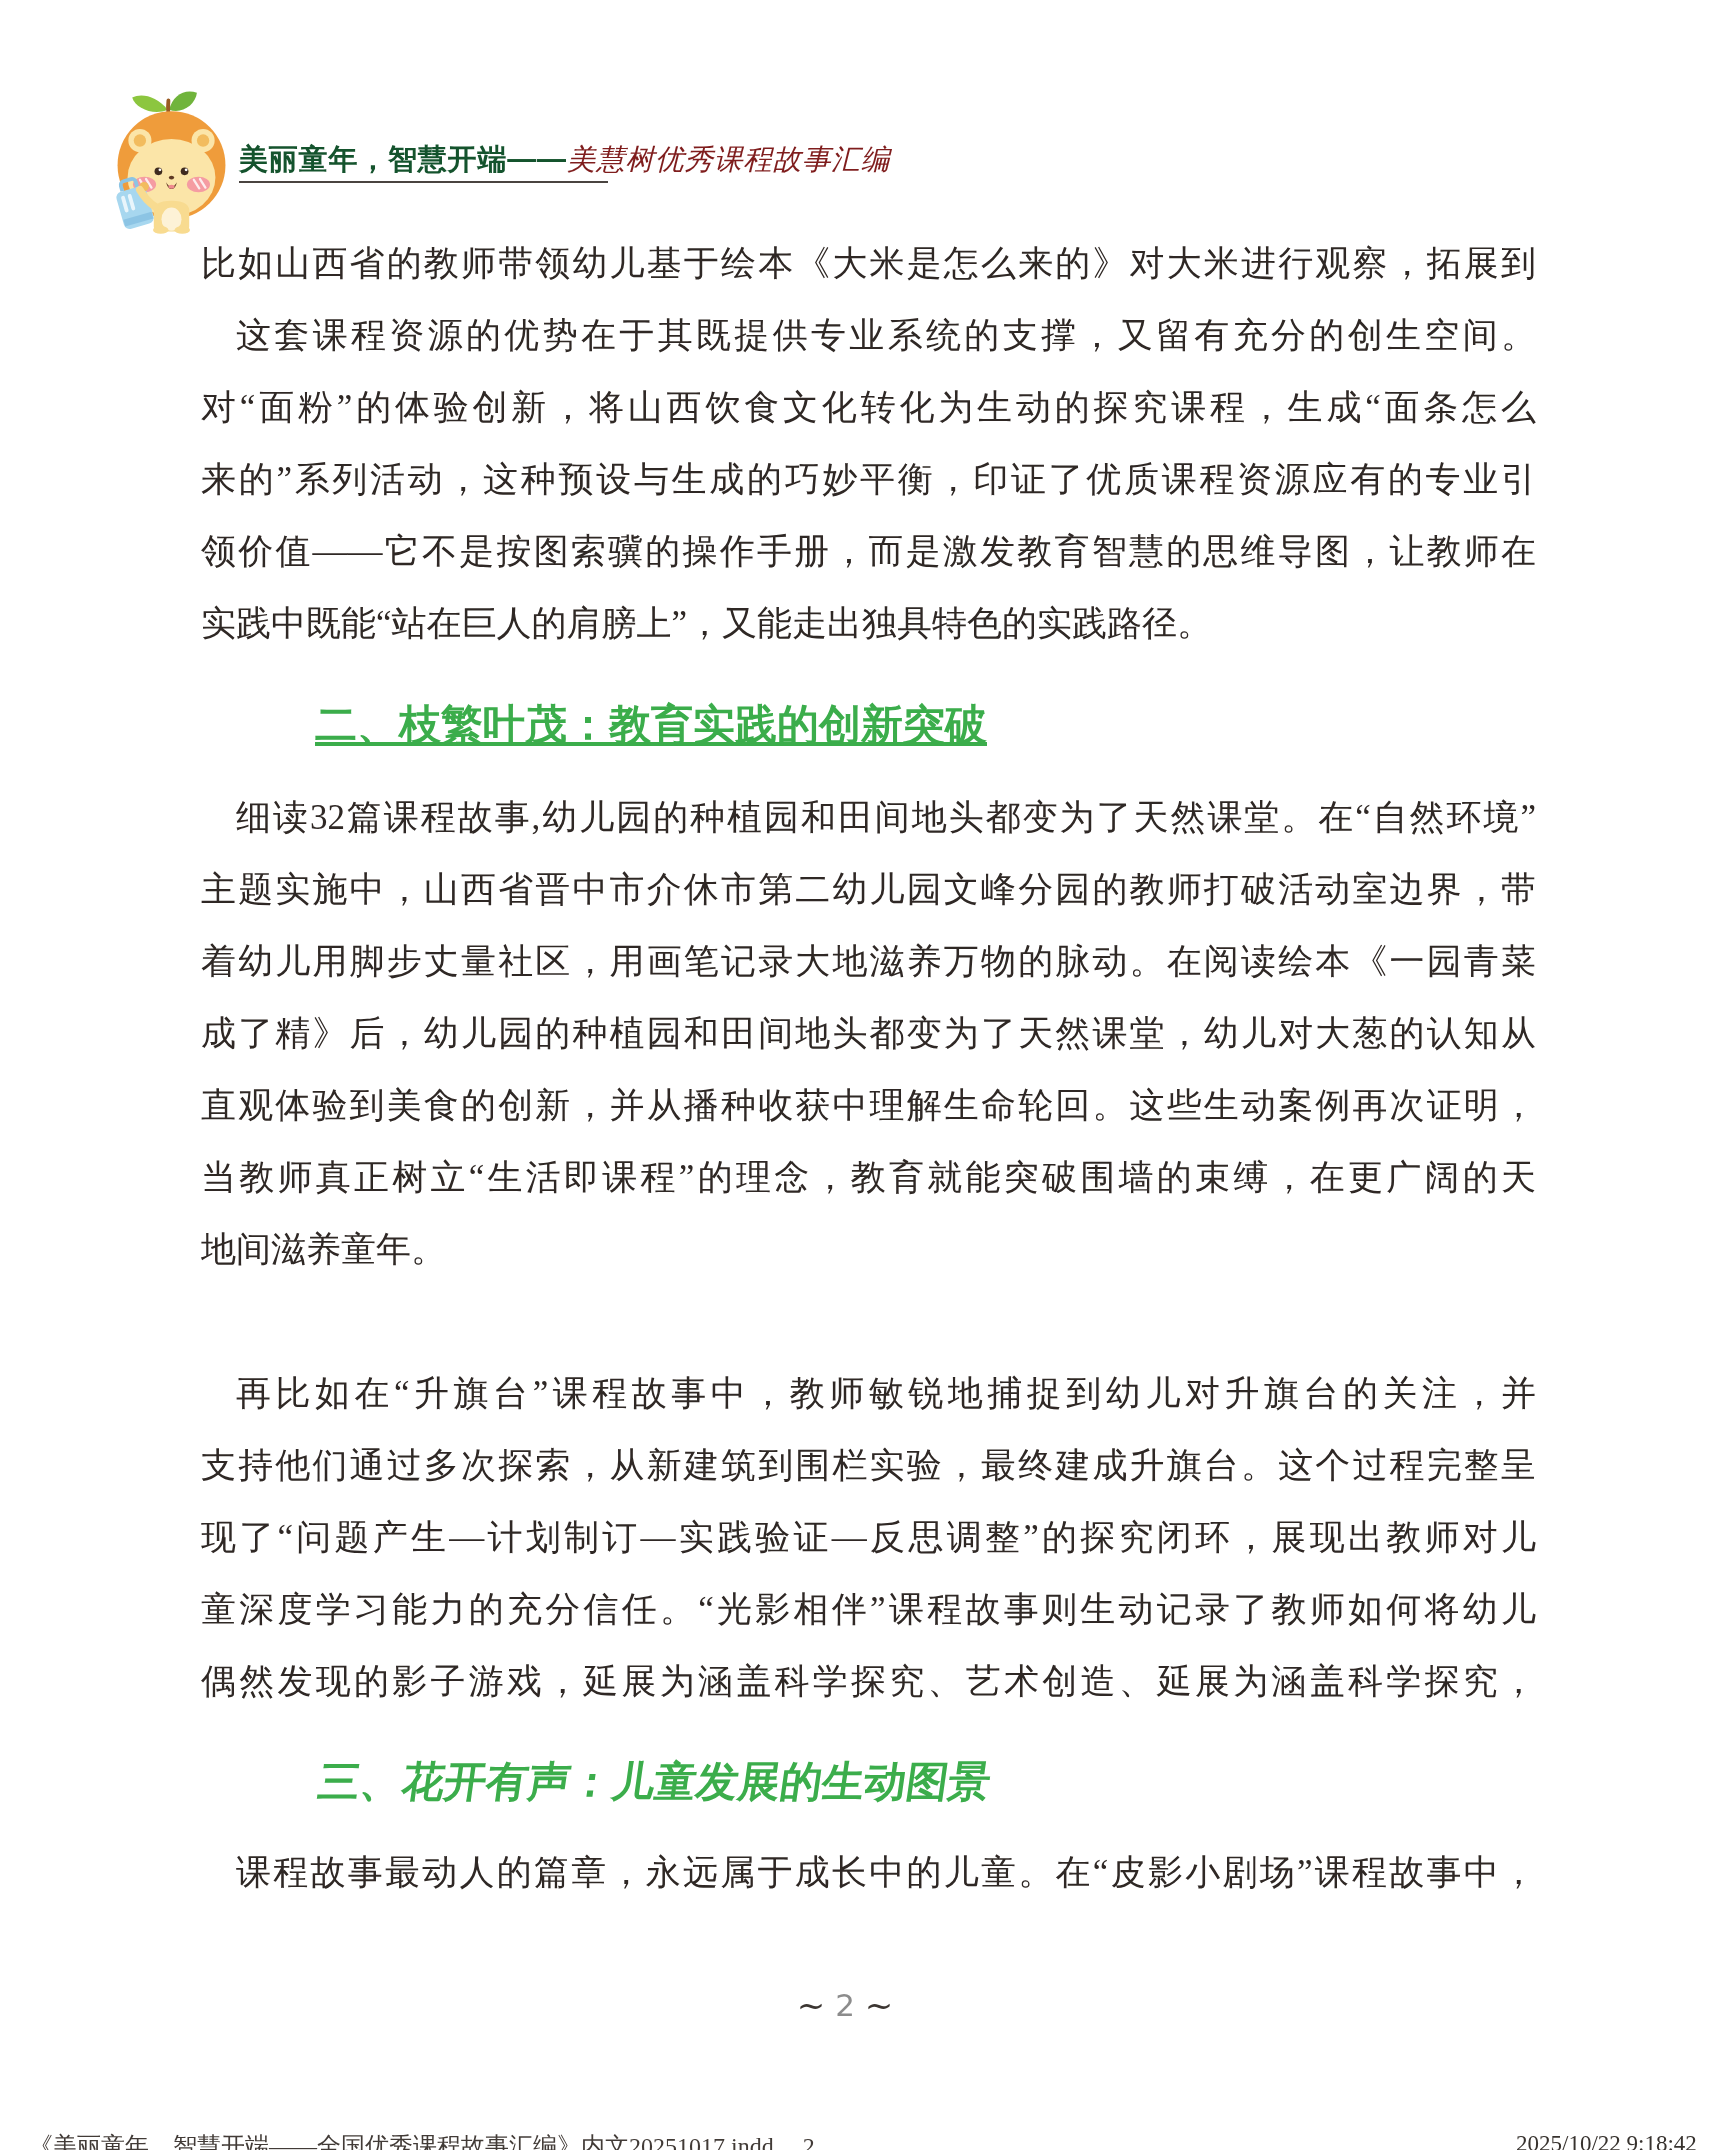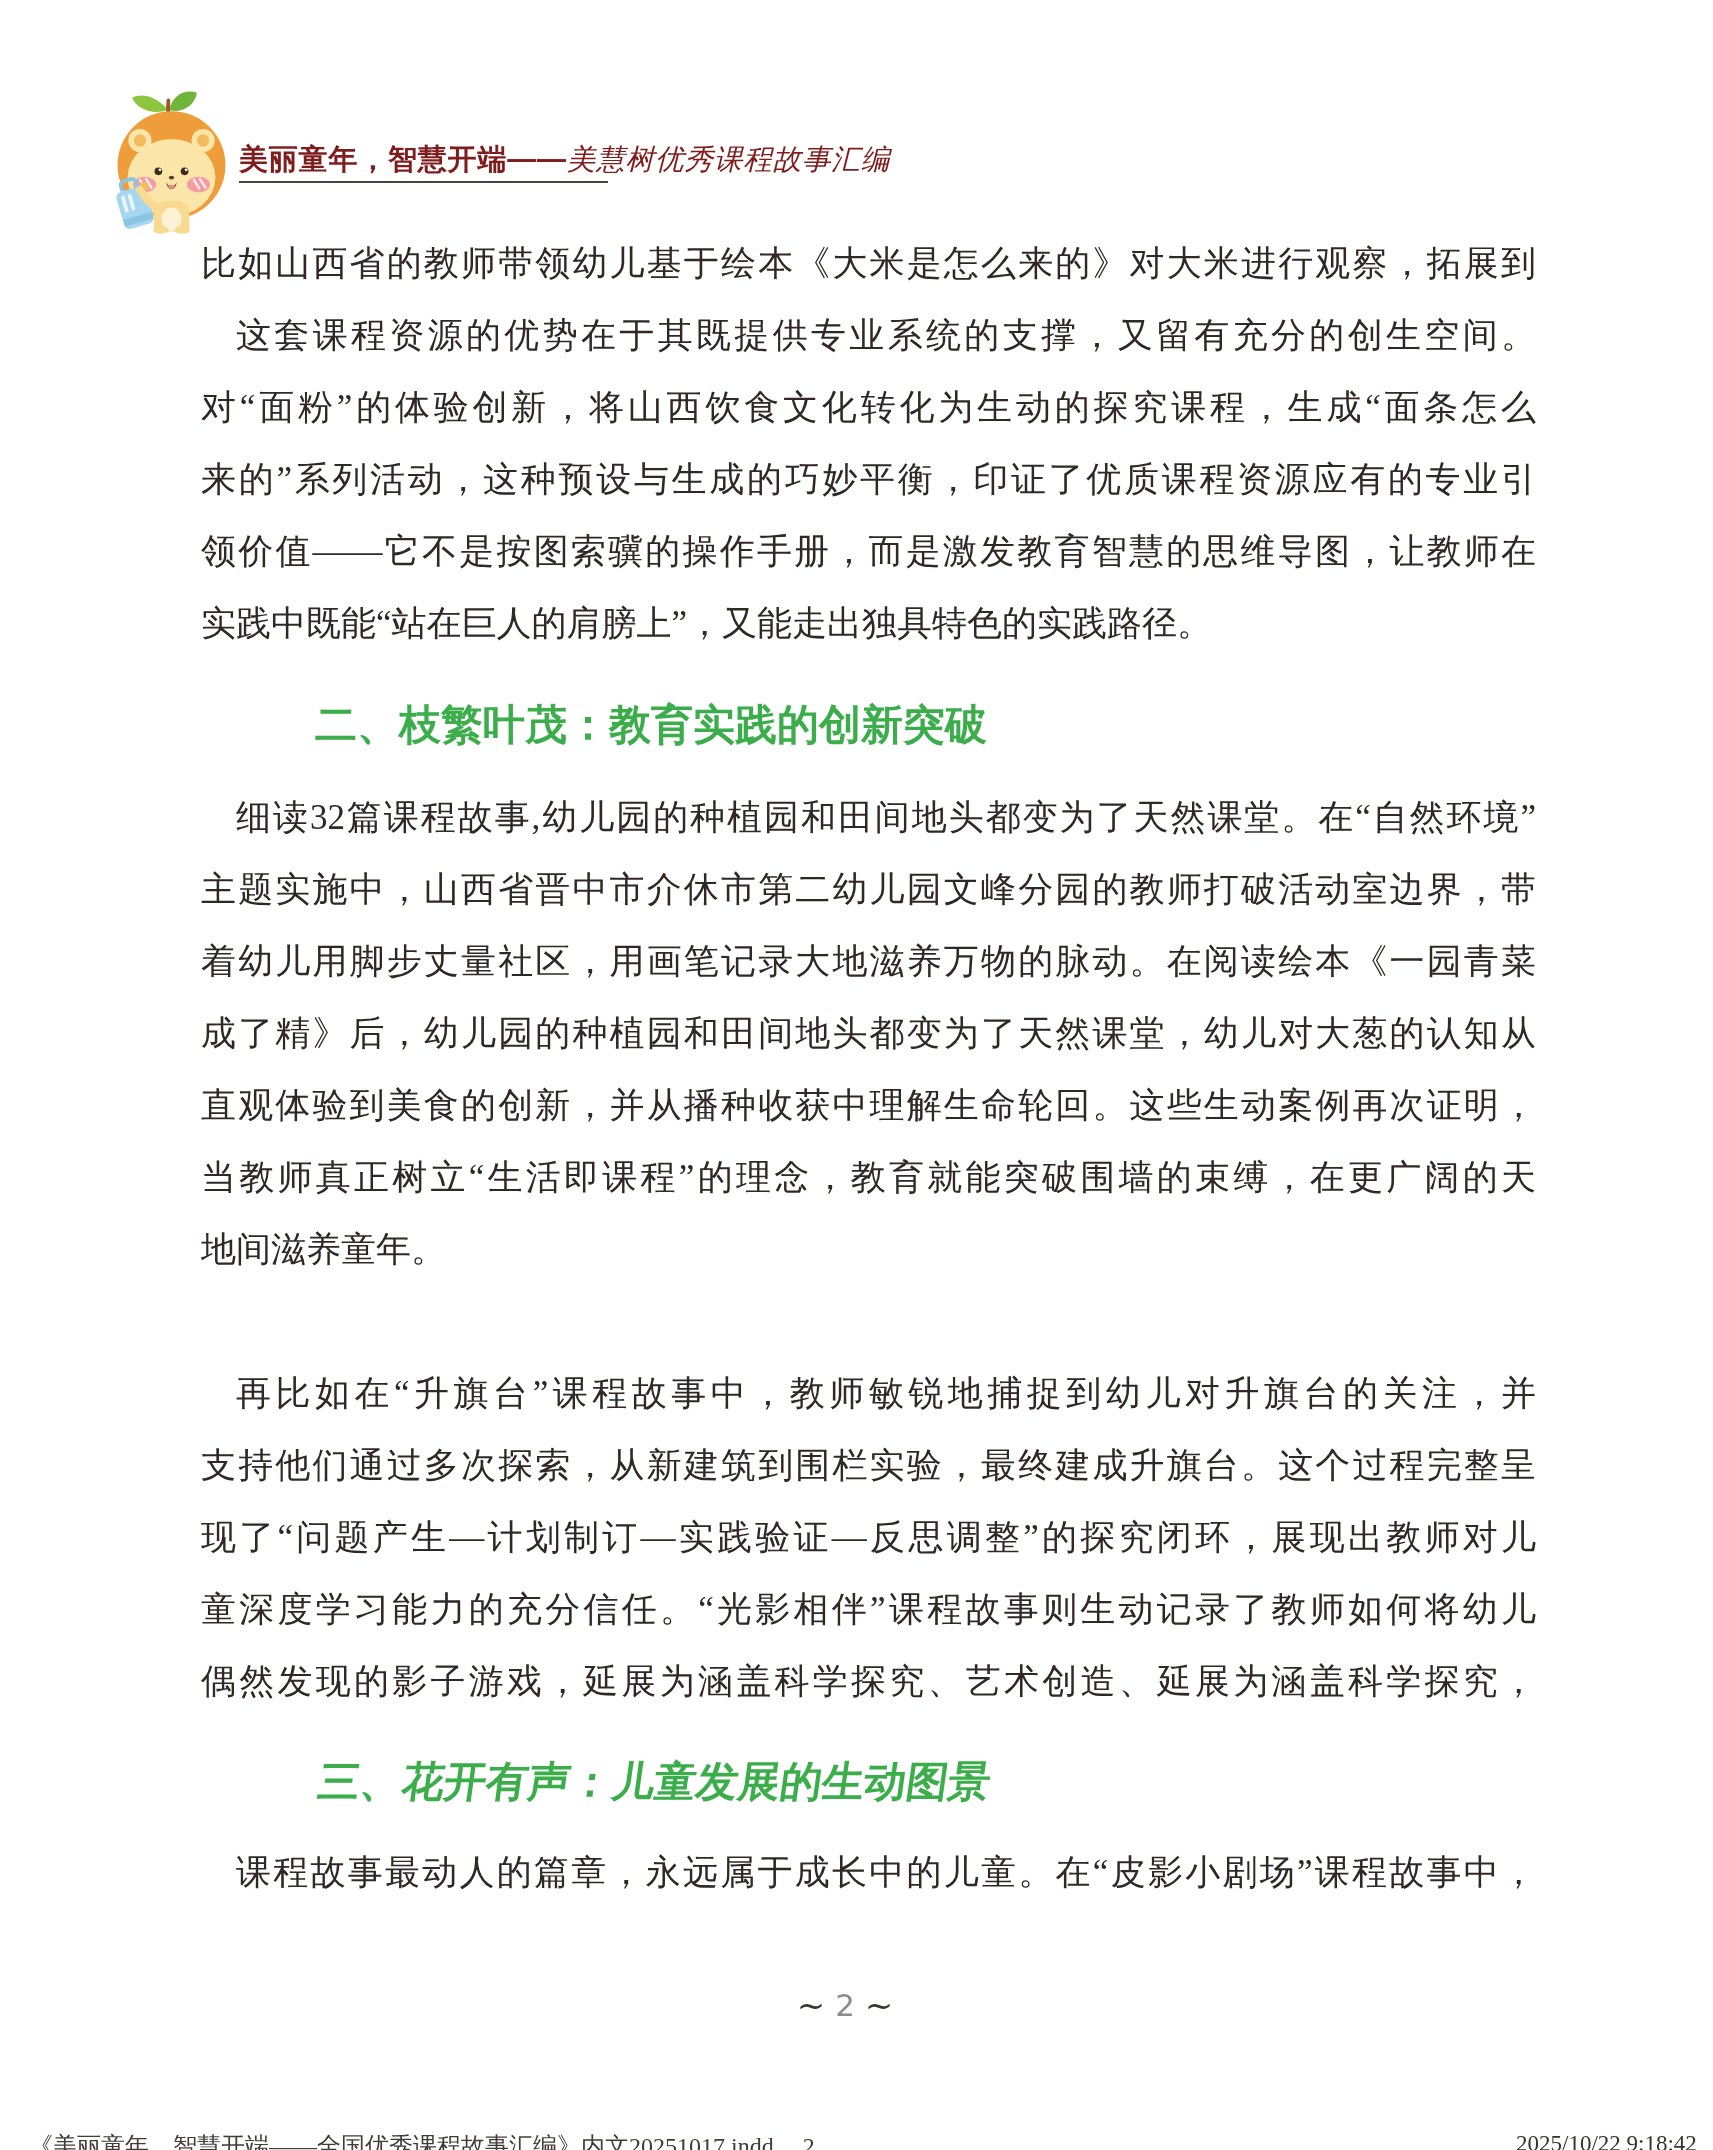--- a/index.html
+++ b/index.html
@@ -6,21 +6,21 @@
   .page{
     position:relative;width:1713px;height:2151px;background:#ffffff;overflow:hidden;
     font-family:"Liberation Serif","DejaVu Serif",serif;color:#2f2825;
     margin:0 auto;
   }
   
   .logo{position:absolute;left:106px;top:91px;}
   .header-text{position:absolute;left:239px;top:140px;white-space:nowrap;}
   .ht-bold,.ht-dash{
     font-family:"Liberation Sans","DejaVu Sans",sans-serif;font-weight:bold;
-    font-size:29px;color:#7f1d1d;letter-spacing:0.8px;vertical-align:baseline;
+    font-size:29px;color:#14532d;letter-spacing:0.8px;vertical-align:baseline;
   }
   .ht-script{
     font-family:"DejaVu Serif","Liberation Serif",serif;font-style:italic;
     font-size:28.6px;color:#7f1d1d;letter-spacing:0.8px;
   }
   .ht-underline{position:absolute;left:239px;top:181px;width:369px;height:2.3px;background:#4a4440;}
   
   .para{position:absolute;left:201px;width:1335px;}
   .p1{top:228px}.p2{top:782px}.p3{top:1358px}.p4{top:1837px}
   .line{
@@ -28,21 +28,21 @@
     text-align:justify;text-justify:inter-ideograph;
   }
   .line.fill{text-align-last:justify;}
   .line.indent{text-indent:35px;}
   
   .headline{
     position:absolute;left:315px;margin:0;
     font-family:"Liberation Sans","DejaVu Sans",sans-serif;font-weight:bold;
     font-size:42px;line-height:48px;color:#3bad4b;white-space:nowrap;
   }
-  .h-two{top:701px;}
+  .h-two{top:701px;text-decoration:underline;}
   .h-three{top:1758px;transform:skewX(-8deg);transform-origin:50% 100%;}
   
   .pagenum{
     position:absolute;left:764px;top:1985px;width:162px;height:40px;
     display:flex;justify-content:center;align-items:center;gap:10px;
   }
   .pn-tilde{font-family:"DejaVu Serif","Liberation Serif",serif;font-size:34px;color:#3c3632;line-height:1;}
   .pn-num{font-family:"DejaVu Sans","Liberation Sans",sans-serif;font-size:31px;color:#8c8c8c;line-height:1;}
   
   .imprint{position:absolute;left:29px;top:2130px;font-size:24px;color:#423b37;white-space:nowrap;}

